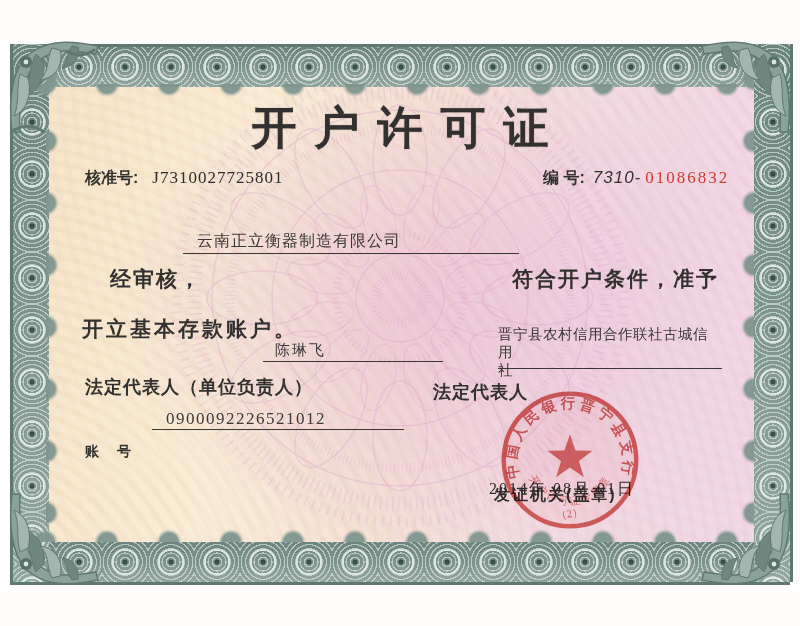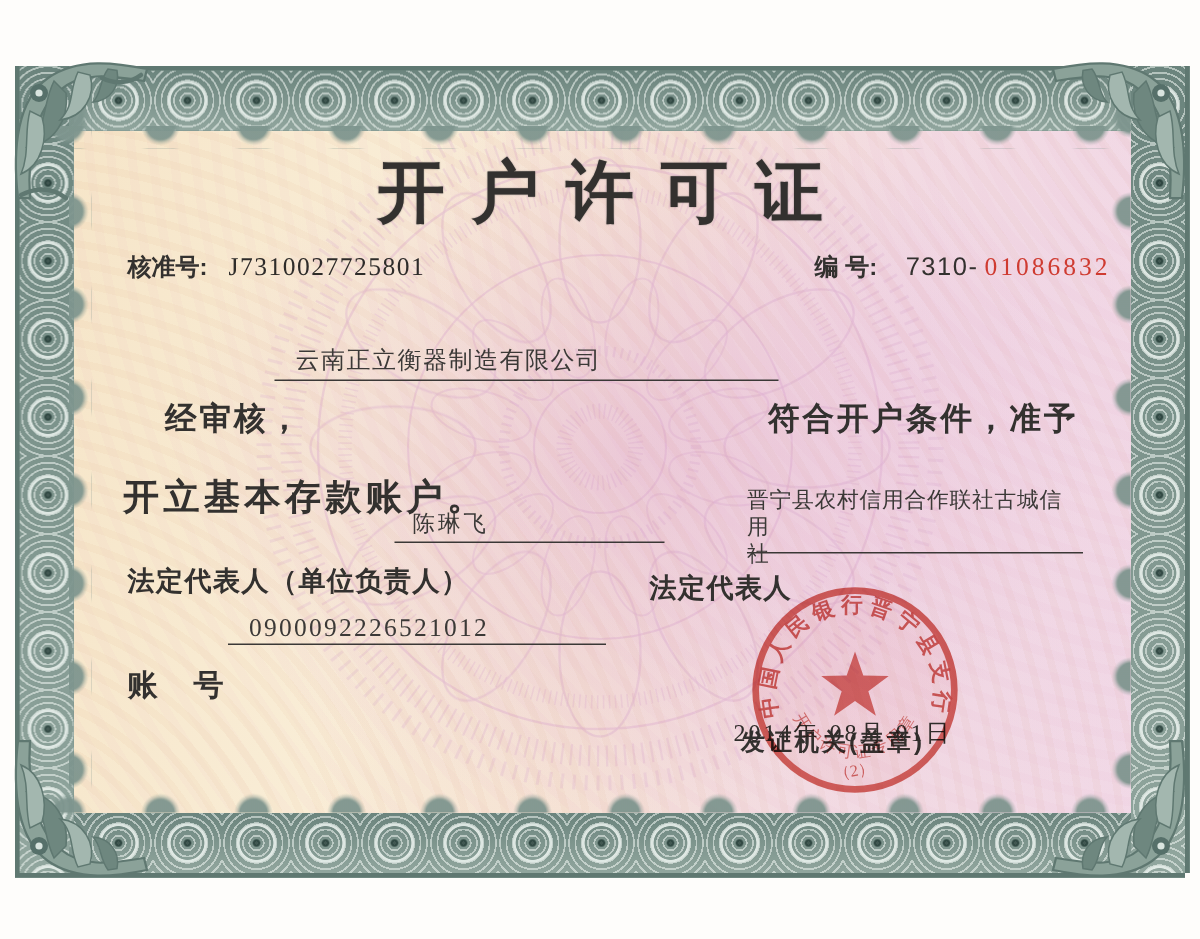--- a/index.html
+++ b/index.html
@@ -71,34 +71,34 @@
     font-family:"Liberation Serif","DejaVu Serif",serif;
     font-size:45px;font-weight:bold;color:#33312f;
     letter-spacing:18px;text-indent:18px;
     text-shadow:0 0 1px rgba(40,40,40,.6);
   }
   .lbl{font-weight:bold;color:#33312f;margin-top:37px;}
   .serif{font-family:"Liberation Serif","DejaVu Serif",serif;font-weight:normal;}
   .approval{left:85px;top:168px;font-size:16px;}
   .approval .val{font-size:17px;margin-left:14px;letter-spacing:1px;}
   .serial{left:543px;top:168px;font-size:16px;}
-  .serial .prefix{margin-left:19px;font-size:17px;letter-spacing:1px;color:#33312f;}
+  .serial .prefix{margin-left:8px;font-size:17px;letter-spacing:1px;color:#33312f;font-style:italic;}
   .serial .num{color:#cf3b31;font-size:17px;letter-spacing:2px;margin-left:4px;margin-top:20px;}
   .reviewed{left:110px;top:228px;font-size:21px;letter-spacing:2px;}
   .company-field{left:183px;top:224px;width:322px;height:29px;border-bottom:1.6px solid #3a3836;
     font-size:16px;padding-left:14px;letter-spacing:1px;line-height:34px;color:#3b3937;}
   .qualify{left:512px;top:228px;font-size:21px;letter-spacing:2px;}
-  .open-acct{left:82px;top:278px;font-size:24px;letter-spacing:3px;}
+  .open-acct{left:82px;top:278px;font-size:21px;letter-spacing:3px;}
   .legal-lbl{left:85px;top:338px;font-size:18px;letter-spacing:1px;}
   .name-field{left:263px;top:334px;width:168px;height:27px;border-bottom:1.6px solid #3a3836;
     font-size:15px;padding-left:12px;line-height:32px;letter-spacing:2px;color:#3b3937;}
   .bank-lbl{left:433px;top:343px;font-size:18px;letter-spacing:1px;}
   .bank-field{left:498px;top:325px;width:224px;height:43px;border-bottom:1.6px solid #3a3836;
     font-size:14.5px;line-height:18px;letter-spacing:.5px;color:#3b3937;}
-  .acct-lbl{left:85px;top:406px;font-size:20px;letter-spacing:2px;}
+  .acct-lbl{left:85px;top:406px;font-size:14px;letter-spacing:2px;}
   .acct-field{left:152px;top:402px;width:238px;height:27px;border-bottom:1.6px solid #3a3836;
     font-size:17px;padding-left:14px;line-height:33px;letter-spacing:1.5px;color:#3b3937;}
   .issuer-lbl{left:494px;top:448px;font-size:16px;letter-spacing:2px;}
   .issue-date{left:489px;top:479px;font-size:16px;letter-spacing:2px;color:#2f2d2b;}
   .seal{position:absolute;z-index:5;left:486px;top:376px;width:168px;height:168px;
     mix-blend-mode:multiply;opacity:.92;}
 </style>
 </head>
 <body>
 

